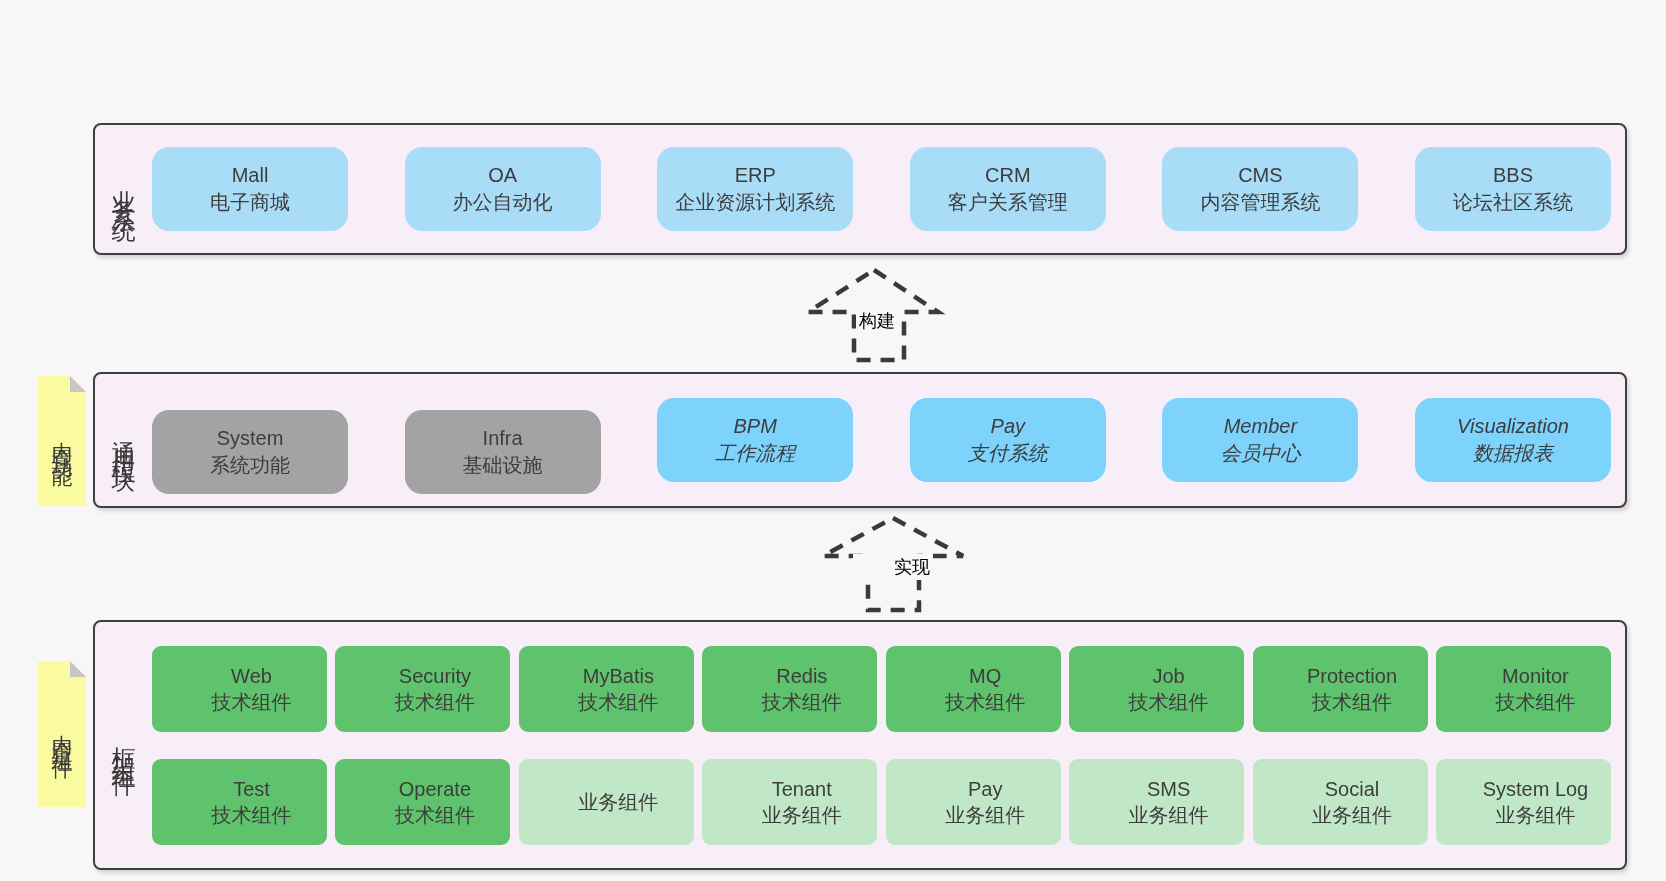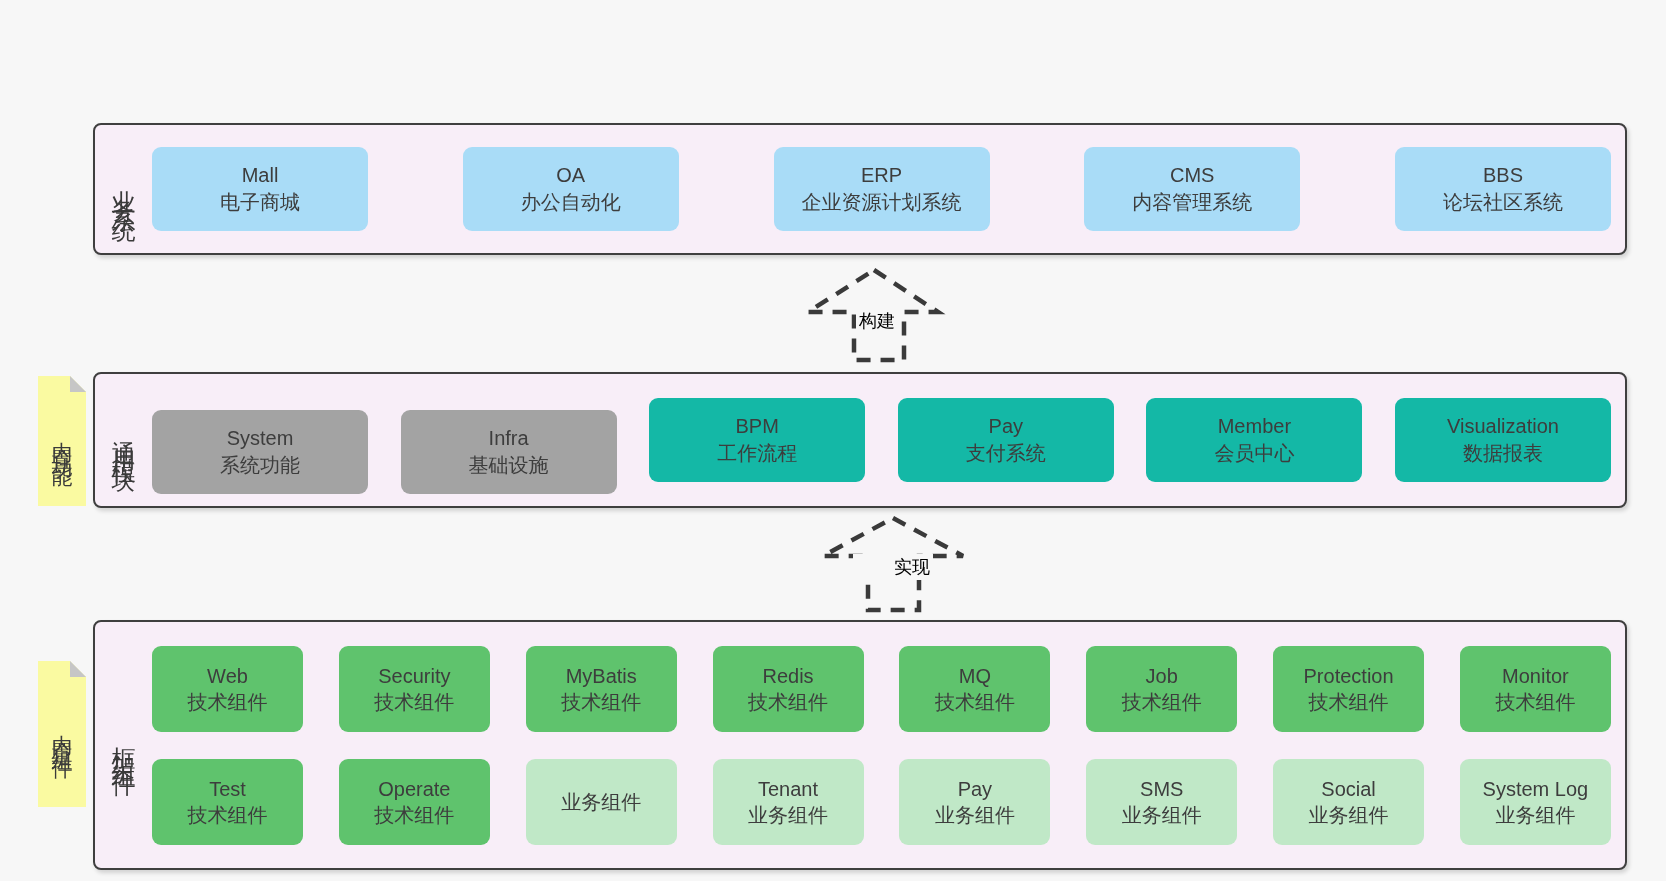--- a/index.html
+++ b/index.html
@@ -30,25 +30,25 @@
   .band-rows{
     flex:1;display:flex;flex-direction:column;justify-content:center;
     gap:27px;padding:0 14px 0 0;
   }
   .row{display:flex;align-items:center;justify-content:space-between;}
   .node{
     border-radius:9px;display:flex;flex-direction:column;
     align-items:center;justify-content:center;text-align:center;
     font-size:20px;line-height:27px;
   }
-  .n-wide{width:216px;height:84px;}
-  .n-small{width:151px;height:86px;line-height:26px;}
+  .n-wide{width:196px;height:84px;border-radius:17px;}
+  .n-small{width:151px;height:86px;line-height:26px;padding-left:24px;}
   .c-blue{background:#a9dcf7;}
   .c-red{background:#a3a3a3;margin-top:24px;}
-  .c-pink{background:#14b8a6;}
+  .c-pink{background:#7dd3fc;font-style:italic;}
   .c-green{background:#5fc36d;}
   .c-lgreen{background:#c0e8c7;}
   .sticky{
     position:absolute;left:38px;width:48px;background:#fafaa1;
     box-shadow:1px 2px 3px rgba(0,0,0,0.12);
     clip-path:polygon(0 0,calc(100% - 16px) 0,100% 16px,100% 100%,0 100%);
     display:flex;align-items:center;justify-content:center;
     writing-mode:vertical-lr;text-orientation:upright;
     font-size:21px;letter-spacing:8px;color:#3a3a3a;
   }
@@ -78,20 +78,24 @@
     </div>
     <div class="node n-wide c-blue">
       <div>OA</div>
       <div>办公自动化</div>
     </div>
     <div class="node n-wide c-blue">
       <div>ERP</div>
       <div>企业资源计划系统</div>
     </div>
     <div class="node n-wide c-blue">
+      <div>CRM</div>
+      <div>客户关系管理</div>
+    </div>
+    <div class="node n-wide c-blue">
       <div>CMS</div>
       <div>内容管理系统</div>
     </div>
     <div class="node n-wide c-blue">
       <div>BBS</div>
       <div>论坛社区系统</div>
     </div>
   </div>
 </div>
 

